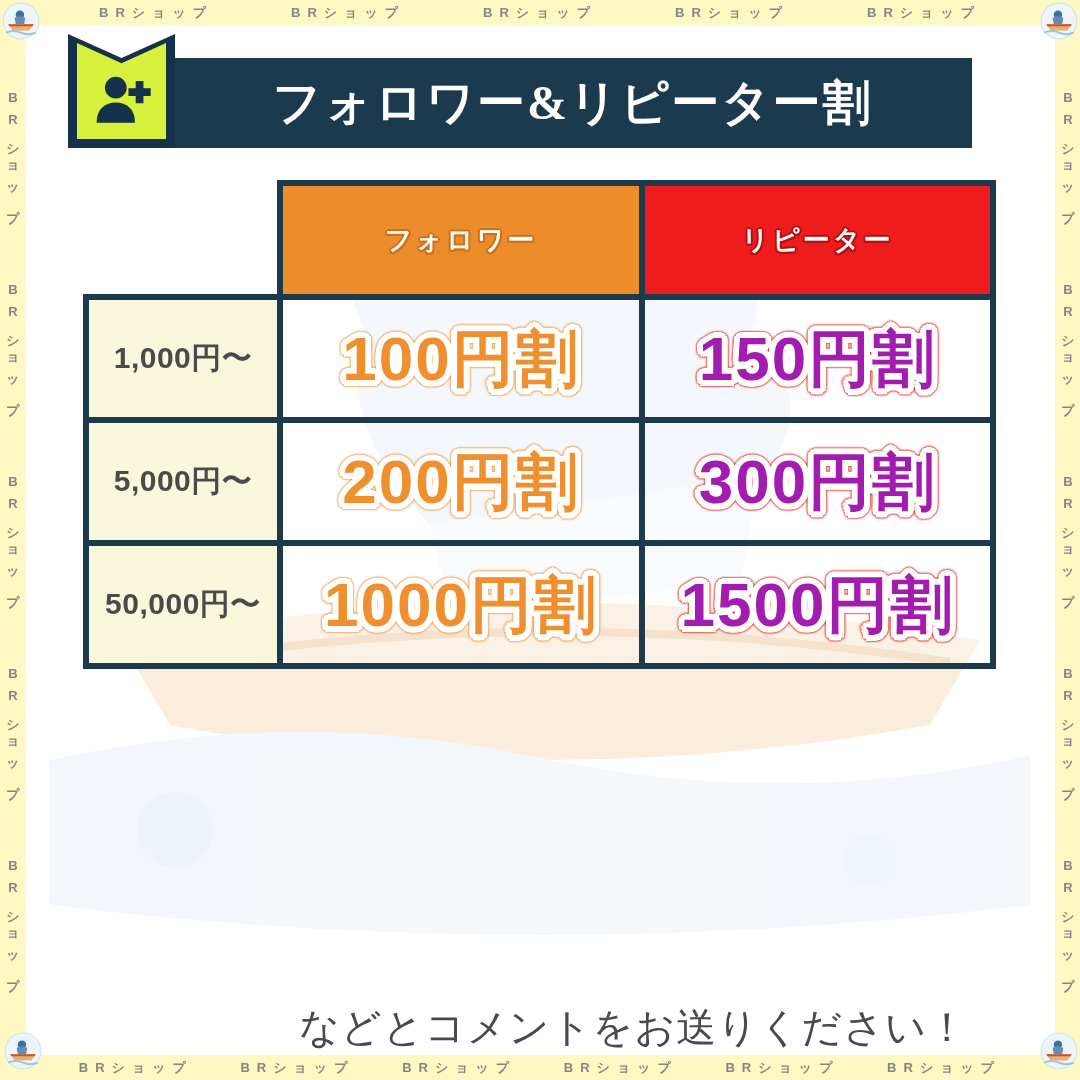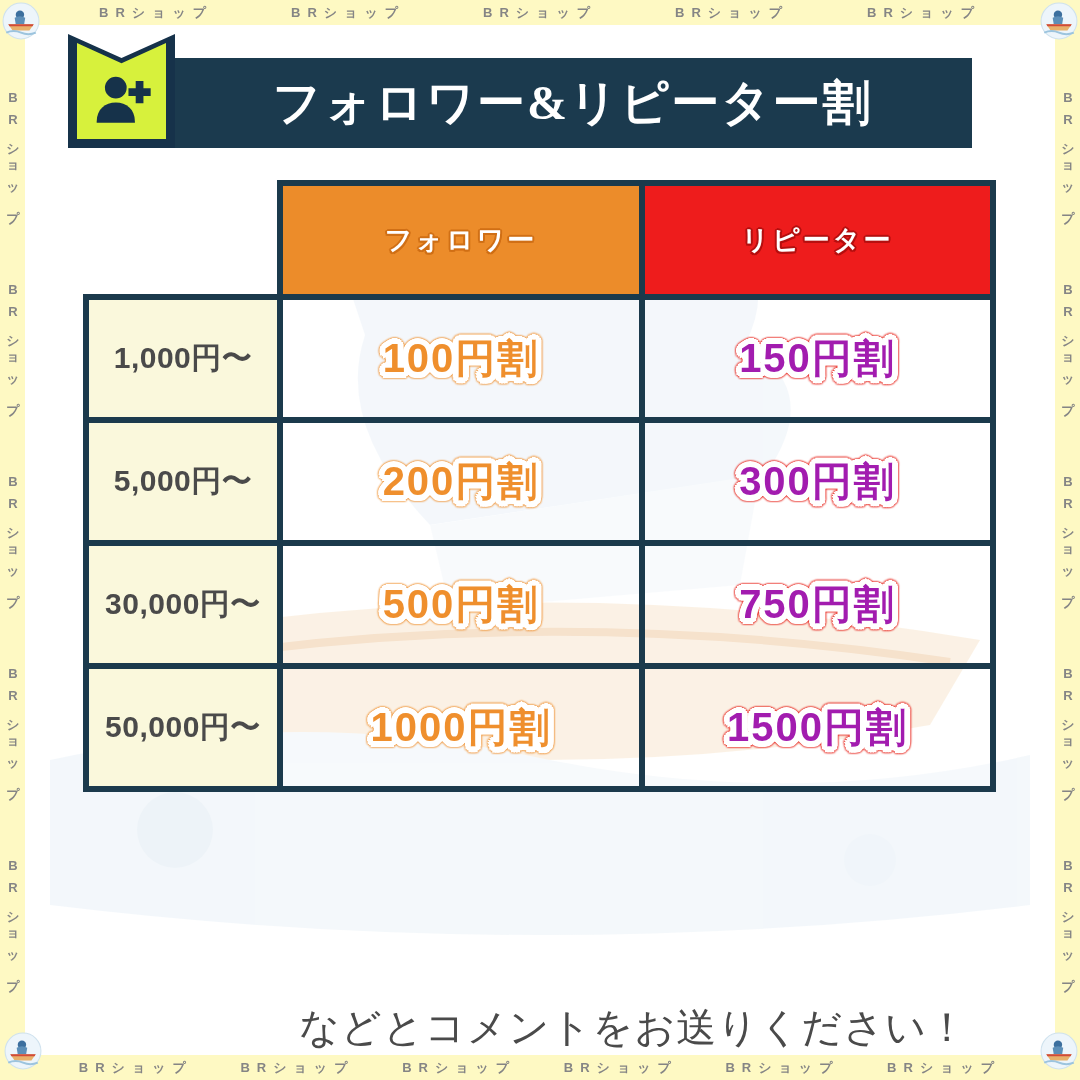--- a/index.html
+++ b/index.html
@@ -44,21 +44,21 @@
   td.row-cell { height:117px; }
   td.price-cell { background:#faf8dc; color:#4a4a4a; font-size:30px; font-weight:bold; letter-spacing:0.5px; }
   td.value-cell { background:rgba(255,255,255,0.25); }
 
   .hdr-text { color:#ffffff; font-size:27px; font-weight:800; letter-spacing:3px; white-space:nowrap; }
   .hdr-o { text-shadow:2px 0 0 #d06f15,-2px 0 0 #d06f15,0 2px 0 #d06f15,0 -2px 0 #d06f15,
            1.5px 1.5px 0 #d06f15,-1.5px 1.5px 0 #d06f15,1.5px -1.5px 0 #d06f15,-1.5px -1.5px 0 #d06f15; }
   .hdr-r { text-shadow:2px 0 0 #b50f0f,-2px 0 0 #b50f0f,0 2px 0 #b50f0f,0 -2px 0 #b50f0f,
            1.5px 1.5px 0 #b50f0f,-1.5px 1.5px 0 #b50f0f,1.5px -1.5px 0 #b50f0f,-1.5px -1.5px 0 #b50f0f; }
 
-  .disc-text { font-size:40px; font-weight:800; letter-spacing:2px; white-space:nowrap; --oc:#ffffff;
+  .disc-text { font-size:62px; font-weight:800; letter-spacing:2px; white-space:nowrap; --oc:#ffffff;
     text-shadow:6px 0 0 var(--oc),-6px 0 0 var(--oc),0 6px 0 var(--oc),0 -6px 0 var(--oc),
       4px 4px 0 var(--oc),-4px 4px 0 var(--oc),4px -4px 0 var(--oc),-4px -4px 0 var(--oc),
       5.5px 2.5px 0 var(--oc),-5.5px 2.5px 0 var(--oc),5.5px -2.5px 0 var(--oc),-5.5px -2.5px 0 var(--oc),
       2.5px 5.5px 0 var(--oc),-2.5px 5.5px 0 var(--oc),2.5px -5.5px 0 var(--oc),-2.5px -5.5px 0 var(--oc); }
   .disc-orange { color:#ef8f2d; filter:drop-shadow(0 0 1px #ef8f2d) drop-shadow(0 0 0.5px #ef8f2d); }
   .disc-red    { color:#a21caf; filter:drop-shadow(0 0 1px #e6180f) drop-shadow(0 0 0.5px #e6180f); }
 
   
   .footer-line1 { position:absolute; left:0; top:938px; width:1080px; text-align:center; z-index:2;
     font-size:41px; font-weight:bold; white-space:nowrap; }
@@ -188,29 +188,20 @@
     <tr>
       <td class="row-cell price-cell">5,000円〜</td>
       <td class="row-cell value-cell">
         <span class="disc-text disc-orange">200円割</span>
       </td>
       <td class="row-cell value-cell">
         <span class="disc-text disc-red">300円割</span>
       </td>
     </tr>
     <tr>
-      <td class="row-cell price-cell">30,000円〜</td>
-      <td class="row-cell value-cell">
-        <span class="disc-text disc-orange">500円割</span>
-      </td>
-      <td class="row-cell value-cell">
-        <span class="disc-text disc-red">750円割</span>
-      </td>
-    </tr>
-    <tr>
       <td class="row-cell price-cell">50,000円〜</td>
       <td class="row-cell value-cell">
         <span class="disc-text disc-orange">1000円割</span>
       </td>
       <td class="row-cell value-cell">
         <span class="disc-text disc-red">1500円割</span>
       </td>
     </tr>
   </tbody>
     </table>

